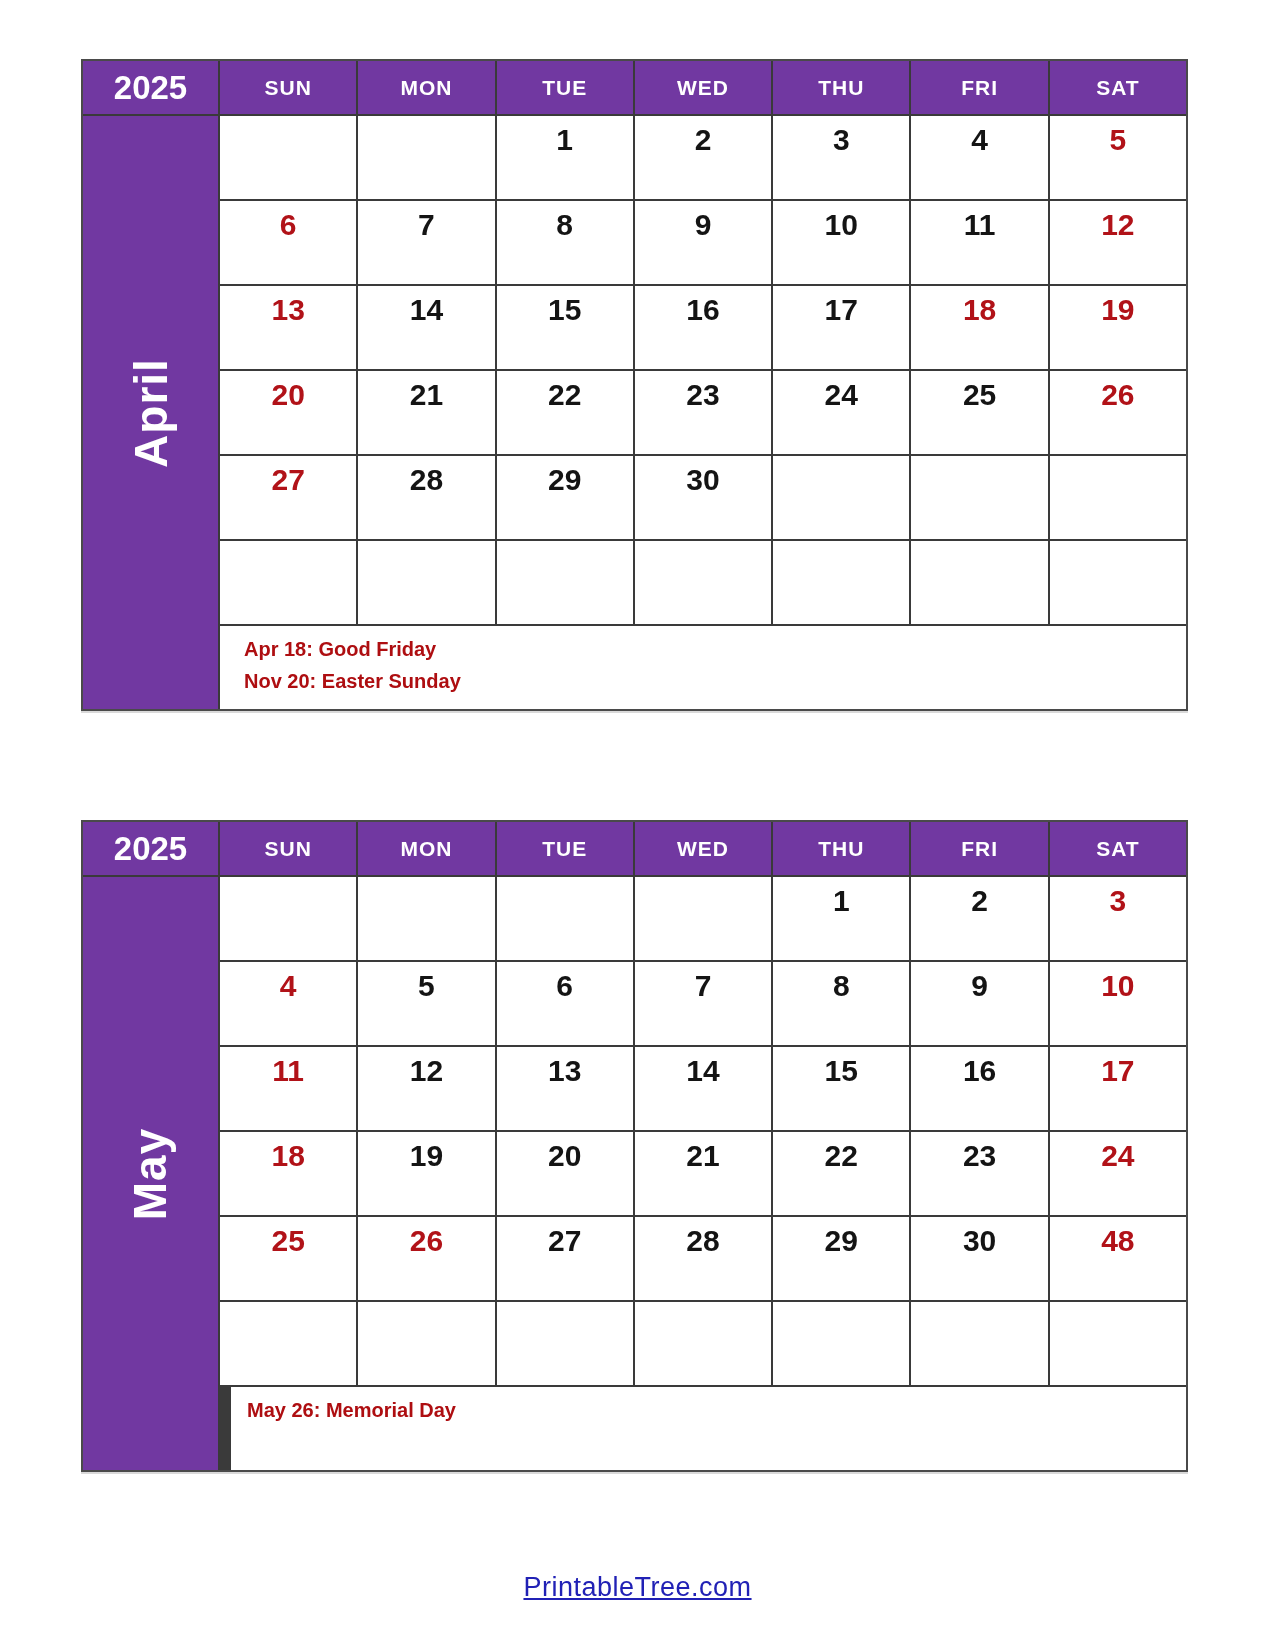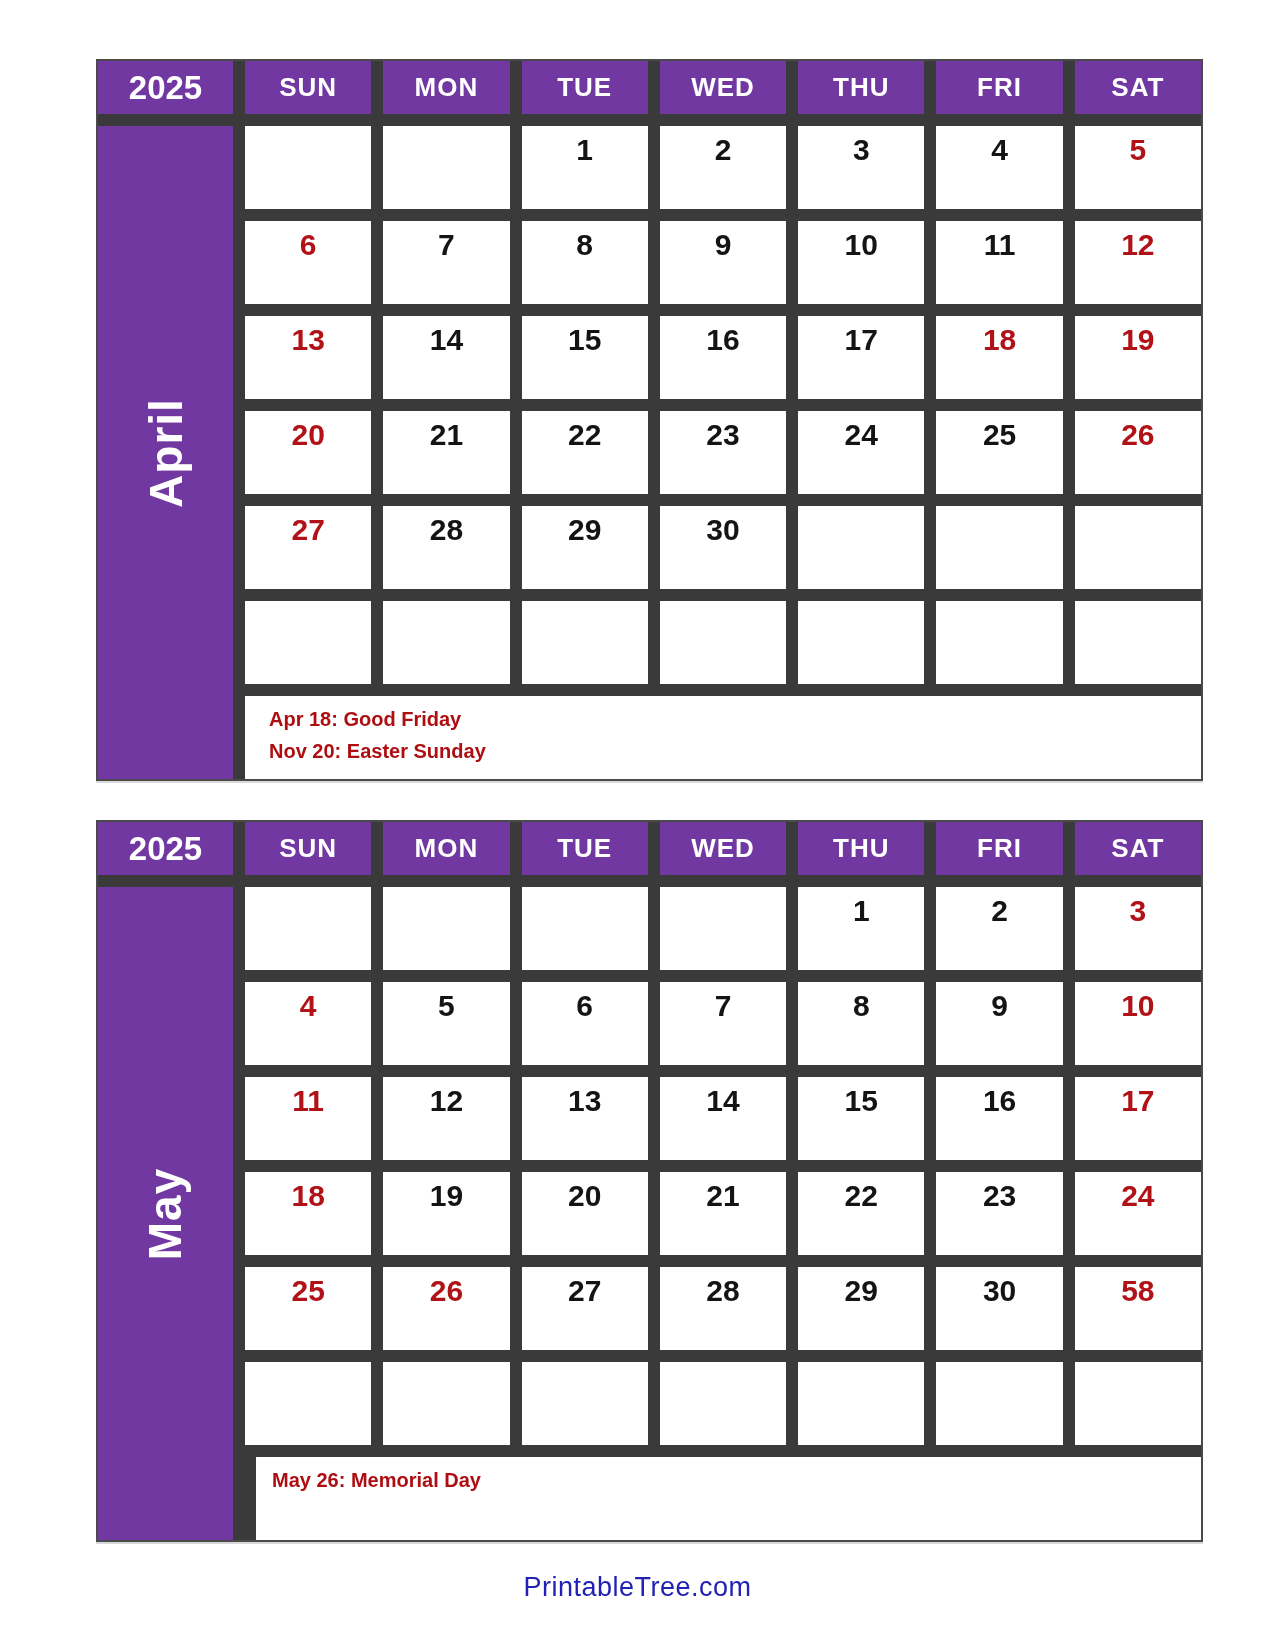--- a/index.html
+++ b/index.html
@@ -10,44 +10,44 @@
   body {
     width: 1275px;
     height: 1650px;
     position: relative;
     font-family: "Liberation Sans", "DejaVu Sans", sans-serif;
   }
 
   
   .cal-block {
     position: absolute;
-    left: 96px;
+    left: 81px;
     width: 1103px;
     display: grid;
     grid-template-columns: 135px repeat(7, 1fr);
     grid-template-rows: 53px repeat(6, 83px) 83px;
-    gap: 12px;
+    gap: 2px;
     background: var(--line, #3a3a3a);          
     border: 2px solid var(--outer-border, #4a4a4a);
     box-shadow: 0 2px 0 rgba(0,0,0,0.15);
   }
   .cal-block.m0 { top: 59px; }
   .cal-block.m1 { top: 820px; }
 
   .cell { background: #ffffff; }
 
   
   .hdr {
     background: var(--purple, #7138A1);
     color: #ffffff;
     display: flex;
     align-items: center;
     justify-content: center;
     font-weight: bold;
-    font-size: 26px;
+    font-size: 21px;
     letter-spacing: 1px;
   }
   .year-cell { font-size: 33px; letter-spacing: 0; }
 
   
   .sidebar {
     background: var(--purple, #7138A1);
     display: flex;
     align-items: center;
     justify-content: center;
@@ -90,20 +90,21 @@
   .footer {
     position: absolute;
     top: 1572px;
     left: 0;
     width: 1275px;
     text-align: center;
   }
   .footer-link {
     color: var(--footer-blue, #2121B5);
     font-size: 27px;
+    text-decoration: underline;
     letter-spacing: 0.5px;
     cursor: pointer;
   }
 </style>
 </head>
 <body style="--purple: #7138A1; --date-red: #B11218; --holiday-red: #AE0E11; --footer-blue: #2121B5; --line: #3a3a3a; --outer-border: #4a4a4a;">
 
 <div class="page">
   <div id="months-container">
       <section class="cal-block m0">
@@ -204,21 +205,21 @@
         <div class="cell day">21</div>
         <div class="cell day">22</div>
         <div class="cell day">23</div>
         <div class="cell day red">24</div>
         <div class="cell day red">25</div>
         <div class="cell day red">26</div>
         <div class="cell day">27</div>
         <div class="cell day">28</div>
         <div class="cell day">29</div>
         <div class="cell day">30</div>
-        <div class="cell day red">58</div>
+        <div class="cell day red">48</div>
         <div class="cell day"></div>
         <div class="cell day"></div>
         <div class="cell day"></div>
         <div class="cell day"></div>
         <div class="cell day"></div>
         <div class="cell day"></div>
         <div class="cell day"></div>
         <div class="cell holiday-cell" style="grid-column: 2 / span 7; margin-left: 11px;">
           <div class="holiday-note">May 26: Memorial Day</div>
         </div>

